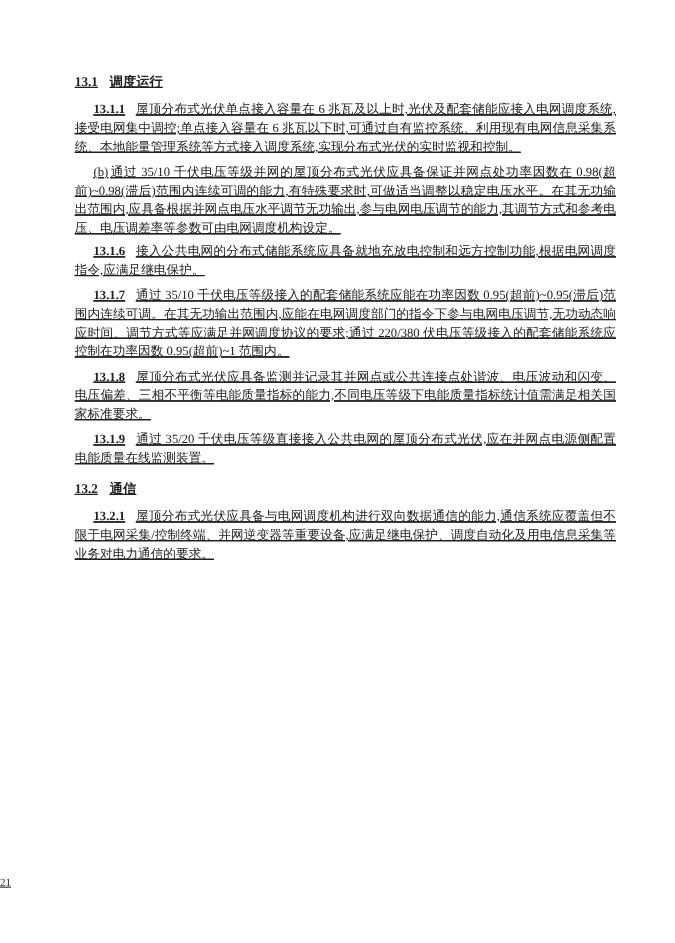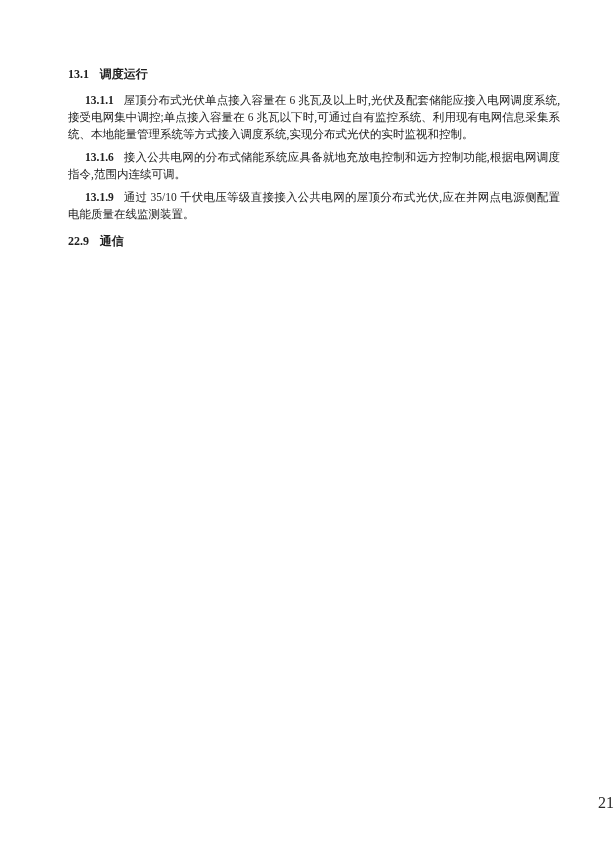--- a/index.html
+++ b/index.html
@@ -1,15 +1,15 @@
 <!DOCTYPE html>
 <html lang="zh"><head>
 <meta charset="utf-8">
 <style>
-  * { margin: 0; padding: 0; box-sizing: border-box; }
+  * { margin: 0; padding: 0; box-sizing: border-box; text-decoration: underline; }
   html, body { background: #ffffff; }
   .page {
     position: relative;
     width: 614px;
     height: 857px;
     margin: 0 auto;
     background: #ffffff;
     font-family: "Liberation Serif", "DejaVu Serif", serif;
     color: #212121;
     overflow: hidden;
@@ -44,47 +44,51 @@
   .subitem {
     margin: 0;
     text-indent: 17px;
   }
   .item-label { margin-right: 0.15em; }
   .footer-pageno {
     position: absolute;
     top: 796px;
     left: 0;
     width: 100%;
-    text-align: right;
-    font-size: 16px;
+    text-align: left;
+    font-size: 10px;
     line-height: 14px;
     color: #2a2a2a;
   }
 </style>
 </head>
 <body>
 
 <div class="page">
   <div class="content">
 
     <p class="sec-heading first"><span class="sec-num">13.1</span><span>调度运行</span></p>
 
     <p class="clause"><span class="cnum">13.1.1</span><span>屋顶分布式光伏单点接入容量在 6 兆瓦及以上时,光伏及配套储能应接入电网调度系统,接受电网集中调控;单点接入容量在 6 兆瓦以下时,可通过自有监控系统、利用现有电网信息采集系统、本地能量管理系统等方式接入调度系统,实现分布式光伏的实时监视和控制。</span></p>
 
 
 
 
 
 
+    <p class="subitem"><span class="item-label">(b)</span><span>通过 35/10 千伏电压等级并网的屋顶分布式光伏应具备保证并网点处功率因数在 0.98(超前)~0.98(滞后)范围内连续可调的能力,有特殊要求时,可做适当调整以稳定电压水平。在其无功输出范围内,应具备根据并网点电压水平调节无功输出,参与电网电压调节的能力,其调节方式和参考电压、电压调差率等参数可由电网调度机构设定。</span></p>
 
-    <p class="clause"><span class="cnum">13.1.6</span><span>接入公共电网的分布式储能系统应具备就地充放电控制和远方控制功能,根据电网调度指令,范围内连续可调。</span></p>
+    <p class="clause"><span class="cnum">13.1.6</span><span>接入公共电网的分布式储能系统应具备就地充放电控制和远方控制功能,根据电网调度指令,应满足继电保护。</span></p>
 
+    <p class="clause"><span class="cnum">13.1.7</span><span>通过 35/10 千伏电压等级接入的配套储能系统应能在功率因数 0.95(超前)~0.95(滞后)范围内连续可调。在其无功输出范围内,应能在电网调度部门的指令下参与电网电压调节,无功动态响应时间、调节方式等应满足并网调度协议的要求;通过 220/380 伏电压等级接入的配套储能系统应控制在功率因数 0.95(超前)~1 范围内。</span></p>
 
+    <p class="clause"><span class="cnum">13.1.8</span><span>屋顶分布式光伏应具备监测并记录其并网点或公共连接点处谐波、电压波动和闪变、电压偏差、三相不平衡等电能质量指标的能力,不同电压等级下电能质量指标统计值需满足相关国家标准要求。</span></p>
 
-    <p class="clause"><span class="cnum">13.1.9</span><span>通过 35/10 千伏电压等级直接接入公共电网的屋顶分布式光伏,应在并网点电源侧配置电能质量在线监测装置。</span></p>
+    <p class="clause"><span class="cnum">13.1.9</span><span>通过 35/20 千伏电压等级直接接入公共电网的屋顶分布式光伏,应在并网点电源侧配置电能质量在线监测装置。</span></p>
 
-    <p class="sec-heading"><span class="sec-num">22.9</span><span>通信</span></p>
+    <p class="sec-heading"><span class="sec-num">13.2</span><span>通信</span></p>
 
+    <p class="clause"><span class="cnum">13.2.1</span><span>屋顶分布式光伏应具备与电网调度机构进行双向数据通信的能力,通信系统应覆盖但不限于电网采集/控制终端、并网逆变器等重要设备,应满足继电保护、调度自动化及用电信息采集等业务对电力通信的要求。</span></p>
 
   </div>
 
   <div class="footer-pageno">21</div>
 </div>
 
 </body></html>

